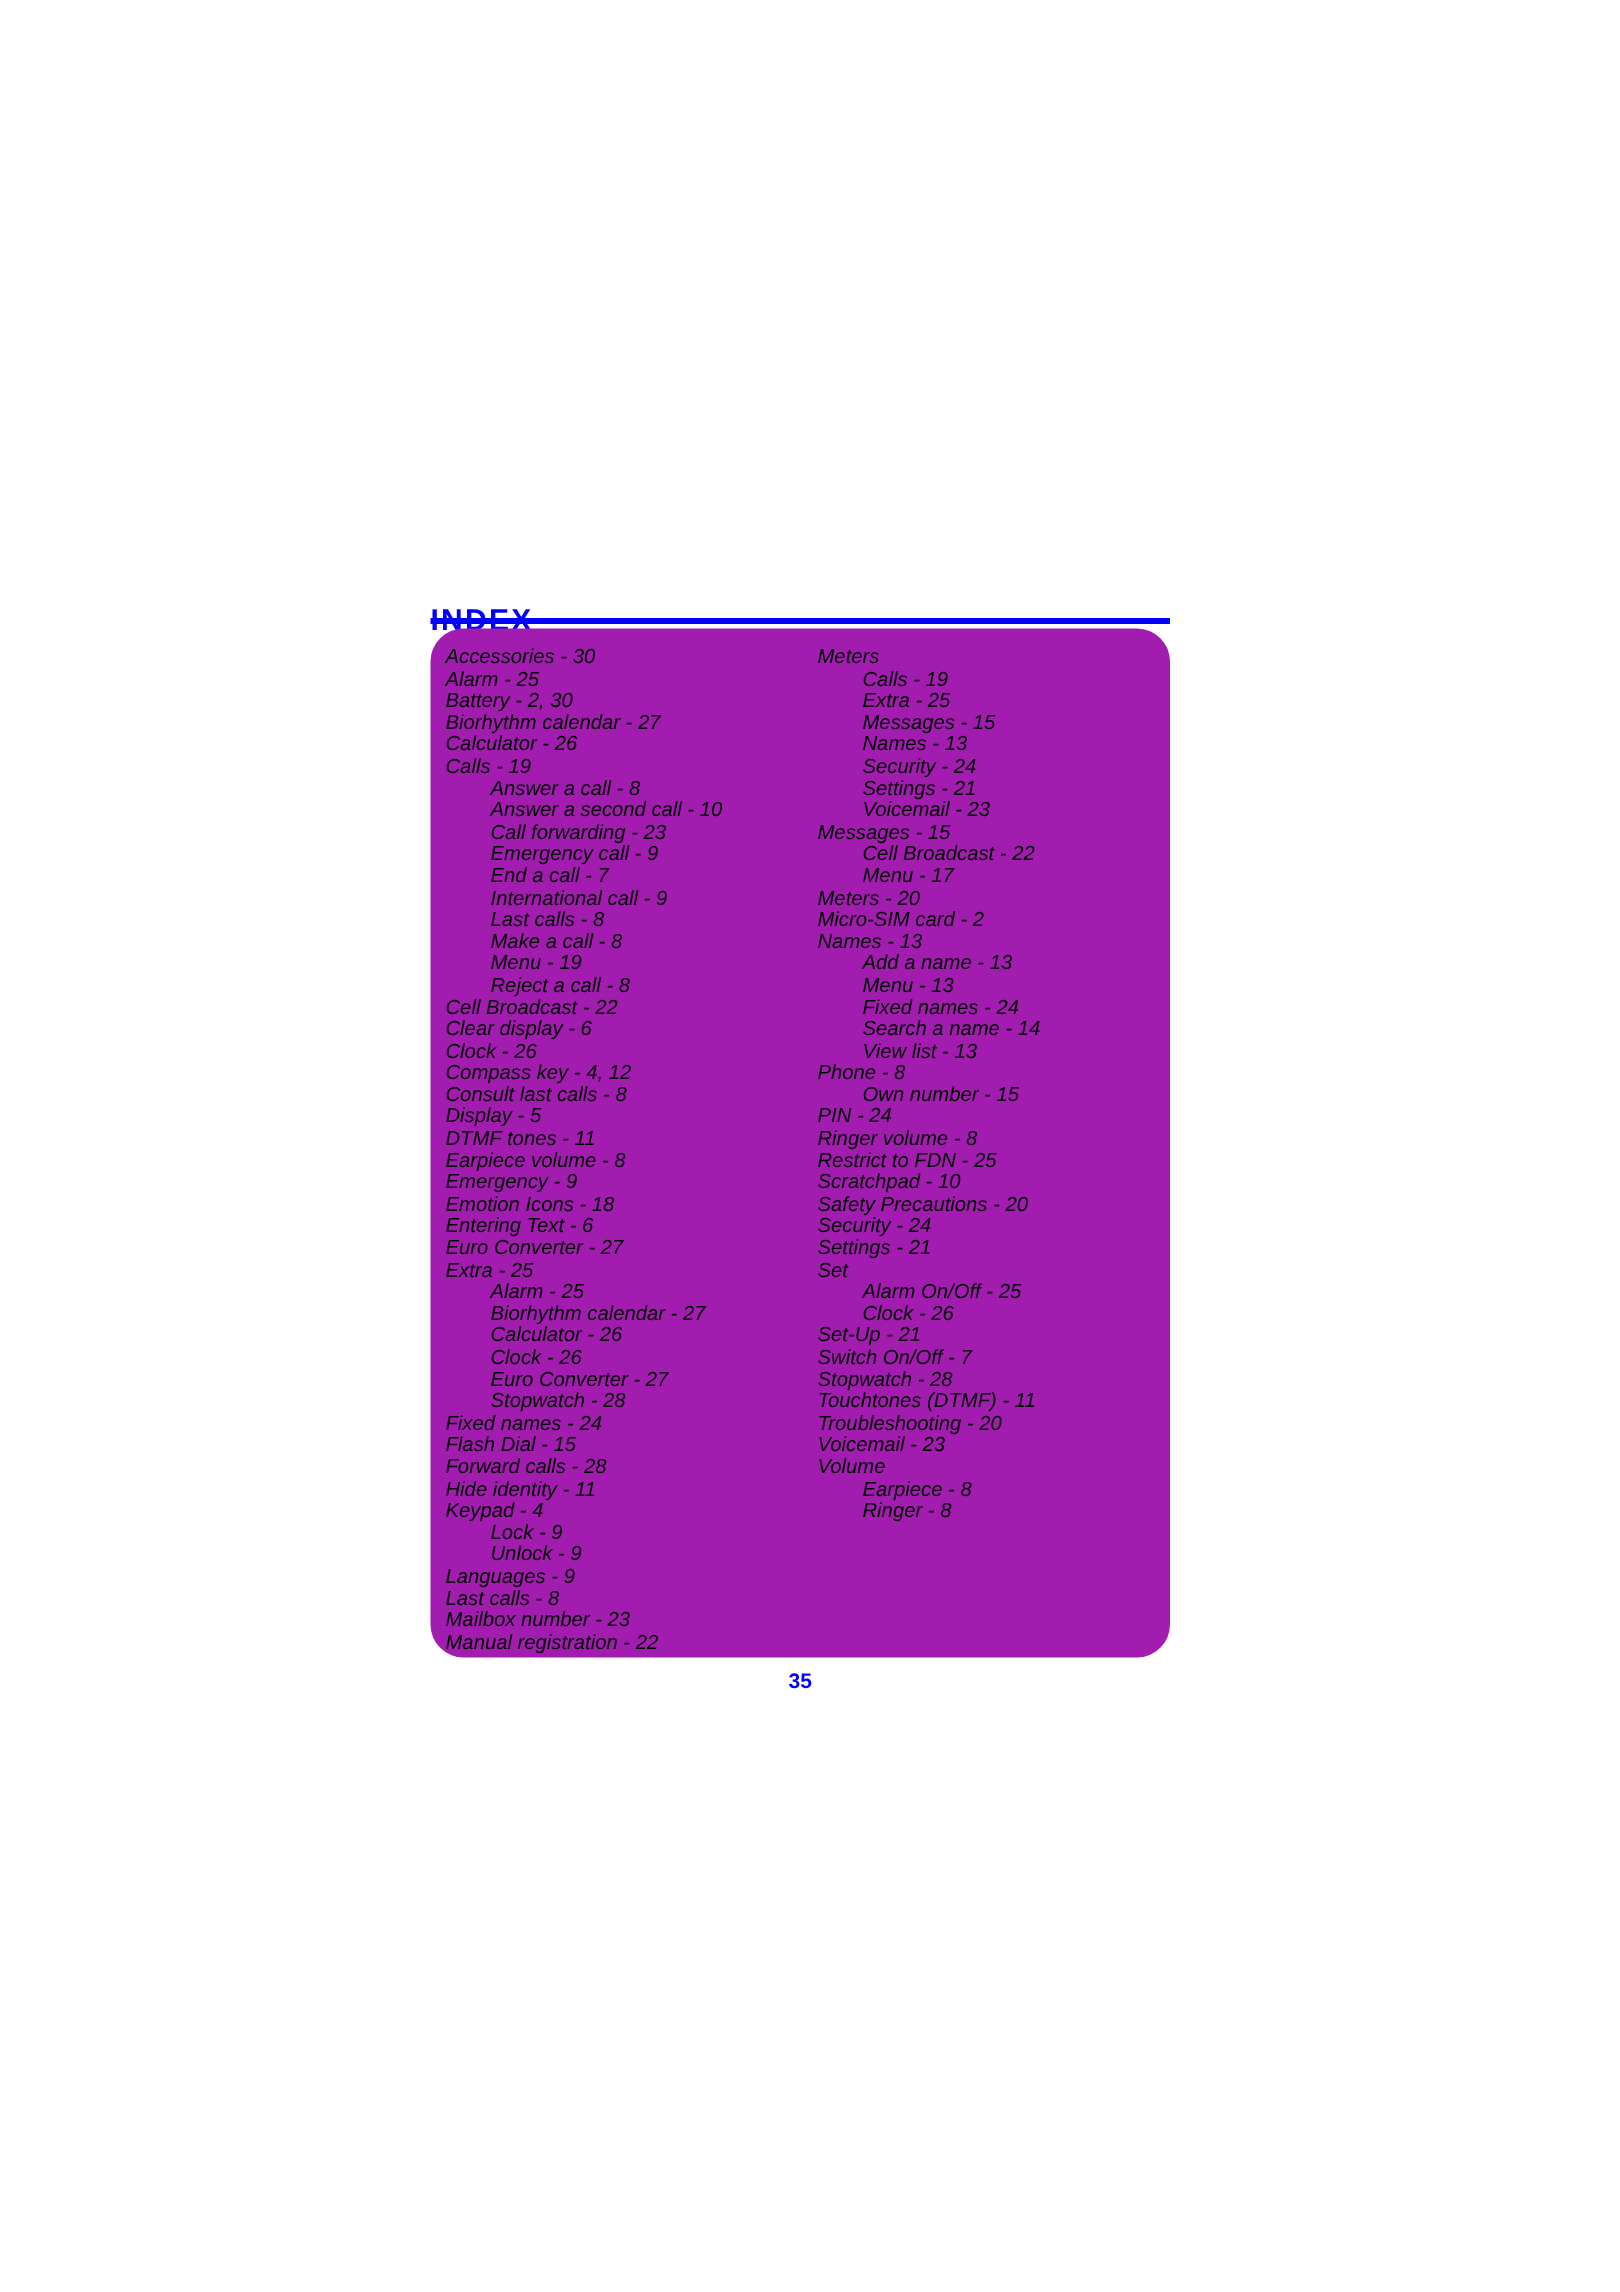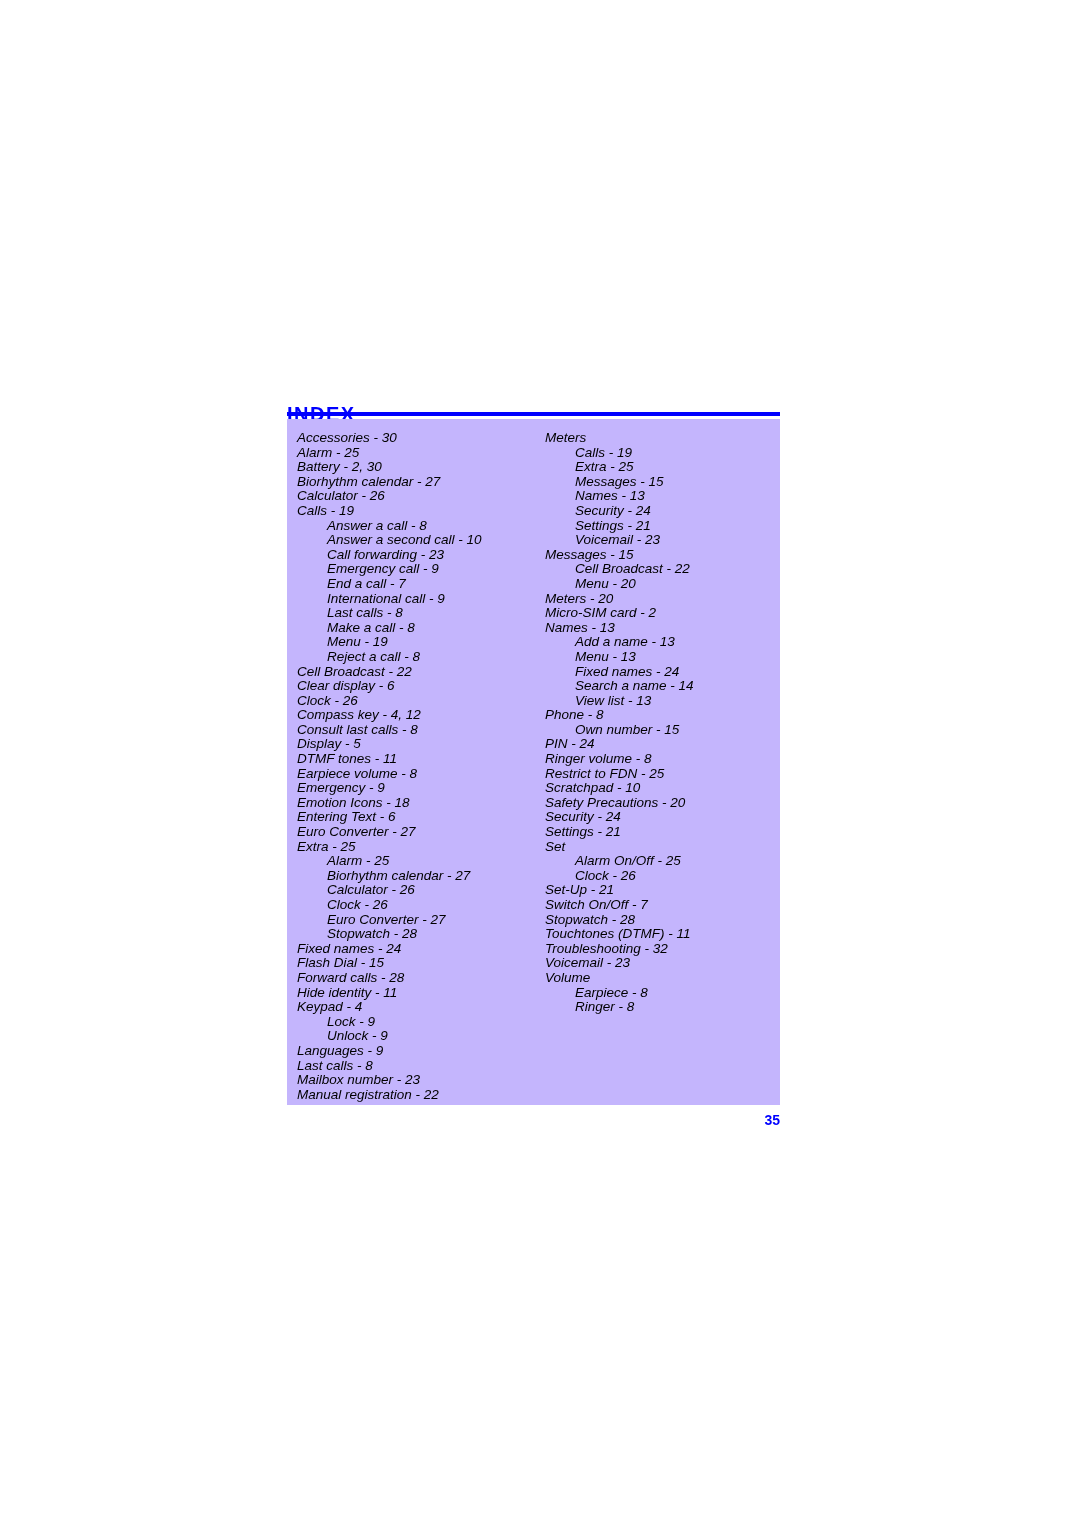--- a/index.html
+++ b/index.html
@@ -49,21 +49,22 @@
     background: #0000ff;
   }
 
   
   .index-box {
     position: absolute;
     left: 287px;
     top: 419px;
     width: 493px;
     height: 686px;
-    background: #c4b5fd;
+    background: #a21caf;
+    border-radius: 22px;
   }
 
   .col {
     position: absolute;
     top: 12px;
   }
   .col-left  { left: 10px;  width: 250px; }
   .col-right { left: 258px; width: 230px; }
 
   .entry {
@@ -76,21 +77,21 @@
   }
   .lvl-0 { padding-left: 0px; }
   .lvl-1 { padding-left: 30px; }
 
   
   .page-number {
     position: absolute;
     left: 287px;
     top: 1112px;
     width: 493px;
-    text-align: right;
+    text-align: center;
     color: #0000ff;
     font-weight: bold;
     font-size: 14px;
     font-family: "Liberation Sans", sans-serif;
   }
 </style>
 </head>
 <body>
 
 <div class="page">
@@ -152,21 +153,21 @@
         <div class="entry lvl-0">Meters</div>
         <div class="entry lvl-1">Calls - 19</div>
         <div class="entry lvl-1">Extra - 25</div>
         <div class="entry lvl-1">Messages - 15</div>
         <div class="entry lvl-1">Names - 13</div>
         <div class="entry lvl-1">Security - 24</div>
         <div class="entry lvl-1">Settings - 21</div>
         <div class="entry lvl-1">Voicemail - 23</div>
         <div class="entry lvl-0">Messages - 15</div>
         <div class="entry lvl-1">Cell Broadcast - 22</div>
-        <div class="entry lvl-1">Menu - 20</div>
+        <div class="entry lvl-1">Menu - 17</div>
         <div class="entry lvl-0">Meters - 20</div>
         <div class="entry lvl-0">Micro-SIM card - 2</div>
         <div class="entry lvl-0">Names - 13</div>
         <div class="entry lvl-1">Add a name - 13</div>
         <div class="entry lvl-1">Menu - 13</div>
         <div class="entry lvl-1">Fixed names - 24</div>
         <div class="entry lvl-1">Search a name - 14</div>
         <div class="entry lvl-1">View list - 13</div>
         <div class="entry lvl-0">Phone - 8</div>
         <div class="entry lvl-1">Own number - 15</div>
@@ -177,21 +178,21 @@
         <div class="entry lvl-0">Safety Precautions - 20</div>
         <div class="entry lvl-0">Security - 24</div>
         <div class="entry lvl-0">Settings - 21</div>
         <div class="entry lvl-0">Set</div>
         <div class="entry lvl-1">Alarm On/Off - 25</div>
         <div class="entry lvl-1">Clock - 26</div>
         <div class="entry lvl-0">Set-Up - 21</div>
         <div class="entry lvl-0">Switch On/Off - 7</div>
         <div class="entry lvl-0">Stopwatch - 28</div>
         <div class="entry lvl-0">Touchtones (DTMF) - 11</div>
-        <div class="entry lvl-0">Troubleshooting - 32</div>
+        <div class="entry lvl-0">Troubleshooting - 20</div>
         <div class="entry lvl-0">Voicemail - 23</div>
         <div class="entry lvl-0">Volume</div>
         <div class="entry lvl-1">Earpiece - 8</div>
         <div class="entry lvl-1">Ringer - 8</div>
       </div>
   </div>
 
   <div class="page-number">35</div>
 
 </div>

